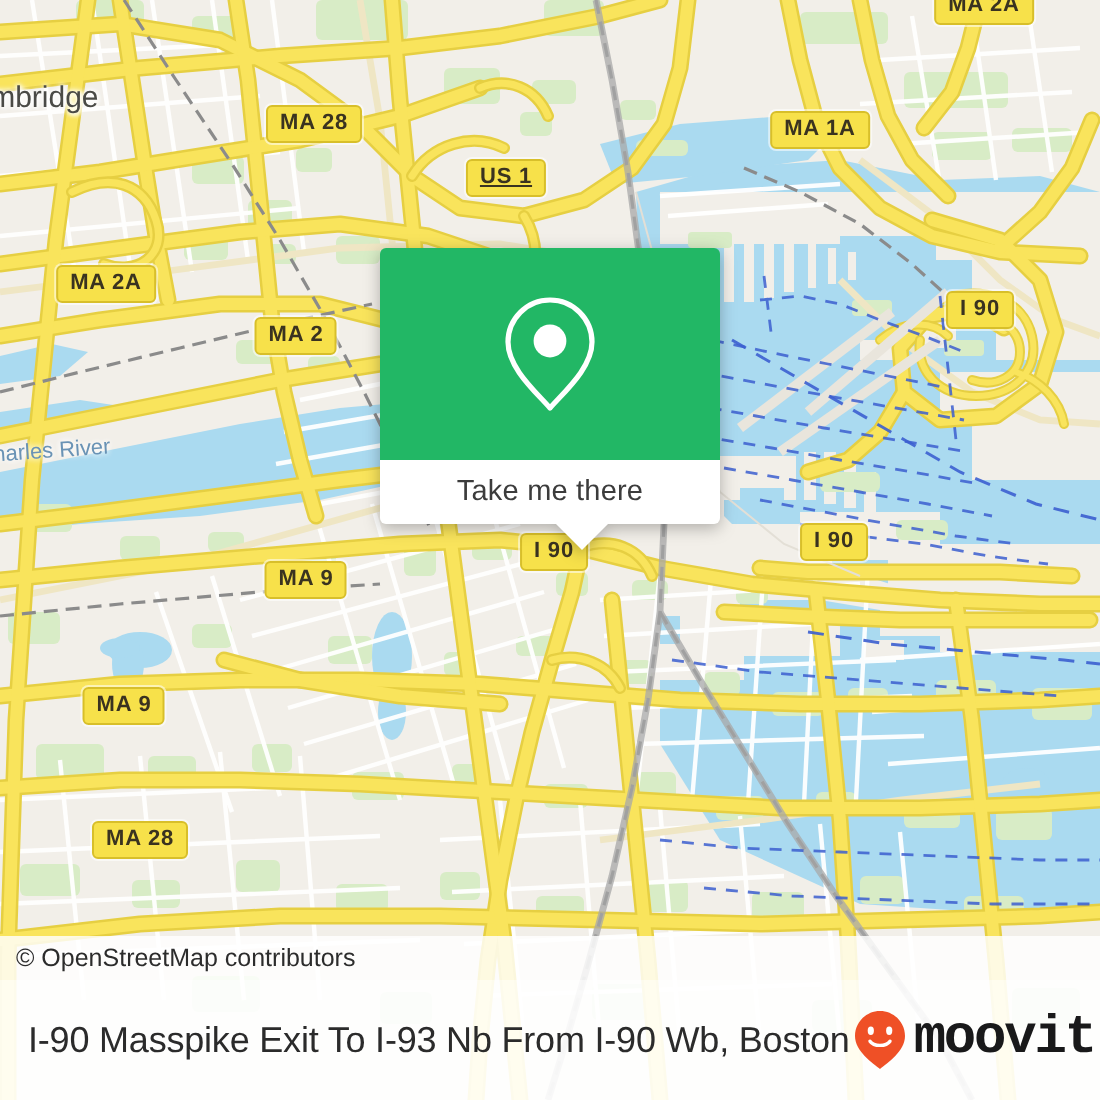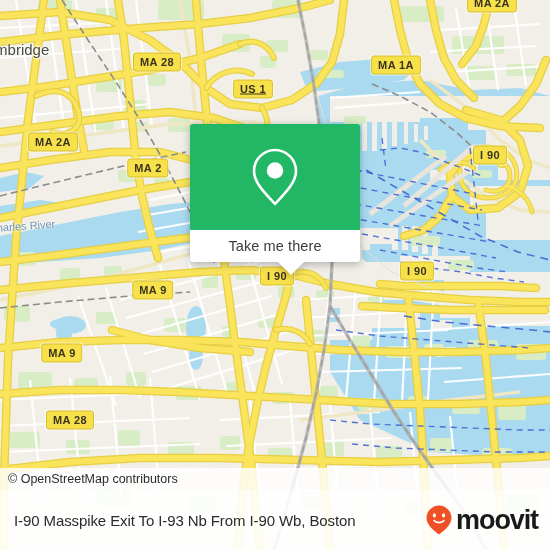--- a/index.html
+++ b/index.html
@@ -139,33 +139,33 @@
     background: rgba(255,255,255,0.9);
     display: flex;
     align-items: center;
     justify-content: space-between;
     padding: 0 12px 0 14px;
     box-sizing: border-box;
   }
   #bottom-title {
     color: #2b2b2b;
     font-family: "Liberation Sans", sans-serif;
-    font-size: 15px;
+    font-size: 18px;
     letter-spacing: -0.1px;
     white-space: nowrap;
   }
   #brand {
     display: flex;
     align-items: center;
     gap: 2px;
     flex: 0 0 auto;
   }
   #brand-wordmark {
     color: #19191a;
-    font-family: Liberation Sans, sans-serif;
+    font-family: Liberation Mono, monospace;
     font-size: 27px;
     font-weight: bold;
     letter-spacing: -1.1px;
     line-height: 27px;
   }
 </style>
 </head>
 <body>
 
 <div id="app">
@@ -486,21 +486,21 @@
       <g fill="none" stroke="#e3dfd6" stroke-width="1">
         <path d="M318 96 L330 140 L340 200 L360 246 L392 272 L430 288"></path>
       </g>
     </svg>
 
     <div class="placelabel" style="left:18px; top:49px;">ambridge</div>
     <div class="waterlabel" style="left:22px; top:226px;">Charles River</div>
 
     <div class="shield" style="left:157px; top:62px;">MA 28</div>
     <div class="shield" style="left:253px; top:89px;text-decoration:underline;">US 1</div>
-    <div class="shield" style="left:396px; top:65px;">MA 1A</div>
+    <div class="shield" style="left:410px; top:65px;">MA 1A</div>
     <div class="shield" style="left:492px; top:3px;">MA 2A</div>
     <div class="shield" style="left:490px; top:155px;">I 90</div>
     <div class="shield" style="left:53px; top:142px;">MA 2A</div>
     <div class="shield" style="left:148px; top:168px;">MA 2</div>
     <div class="shield" style="left:153px; top:290px;">MA 9</div>
     <div class="shield" style="left:277px; top:276px;">I 90</div>
     <div class="shield" style="left:417px; top:271px;">I 90</div>
     <div class="shield" style="left:62px; top:353px;">MA 9</div>
     <div class="shield" style="left:70px; top:420px;">MA 28</div>
   </div>

